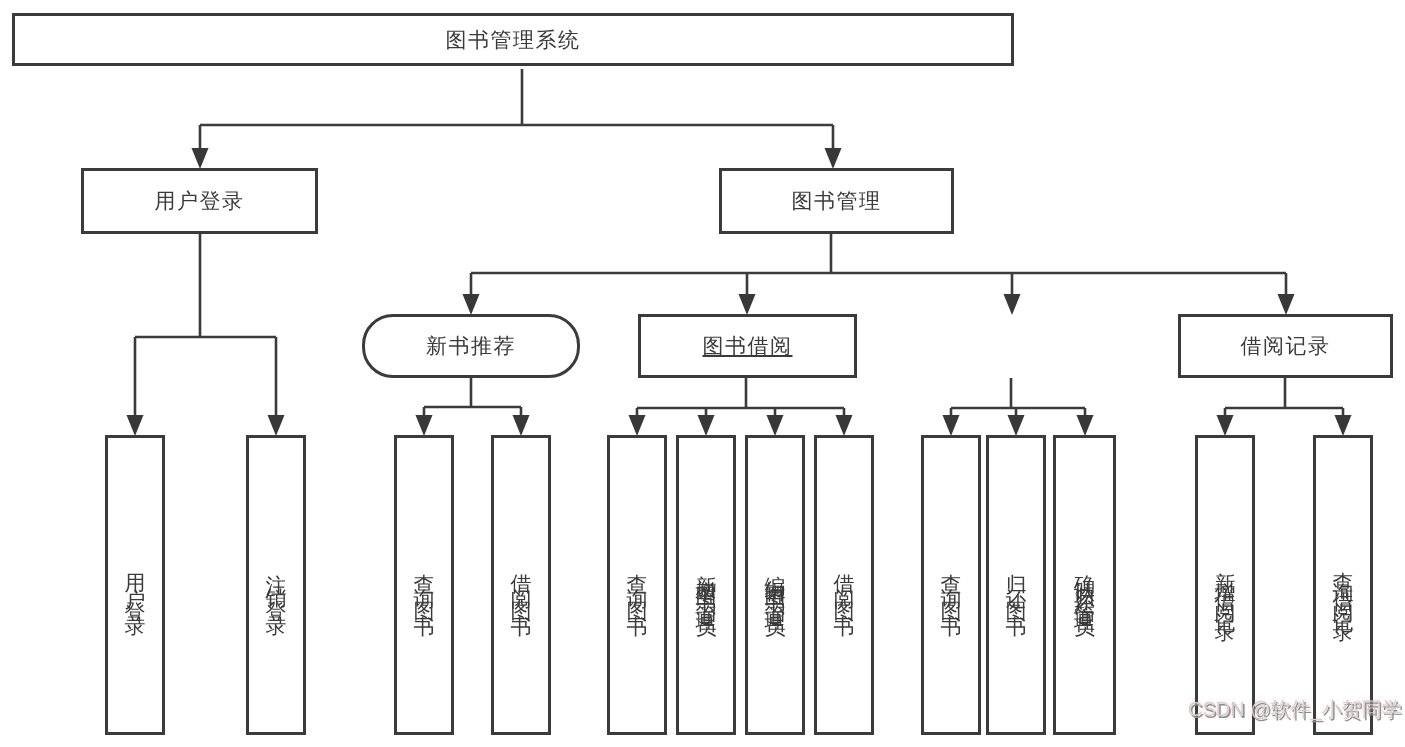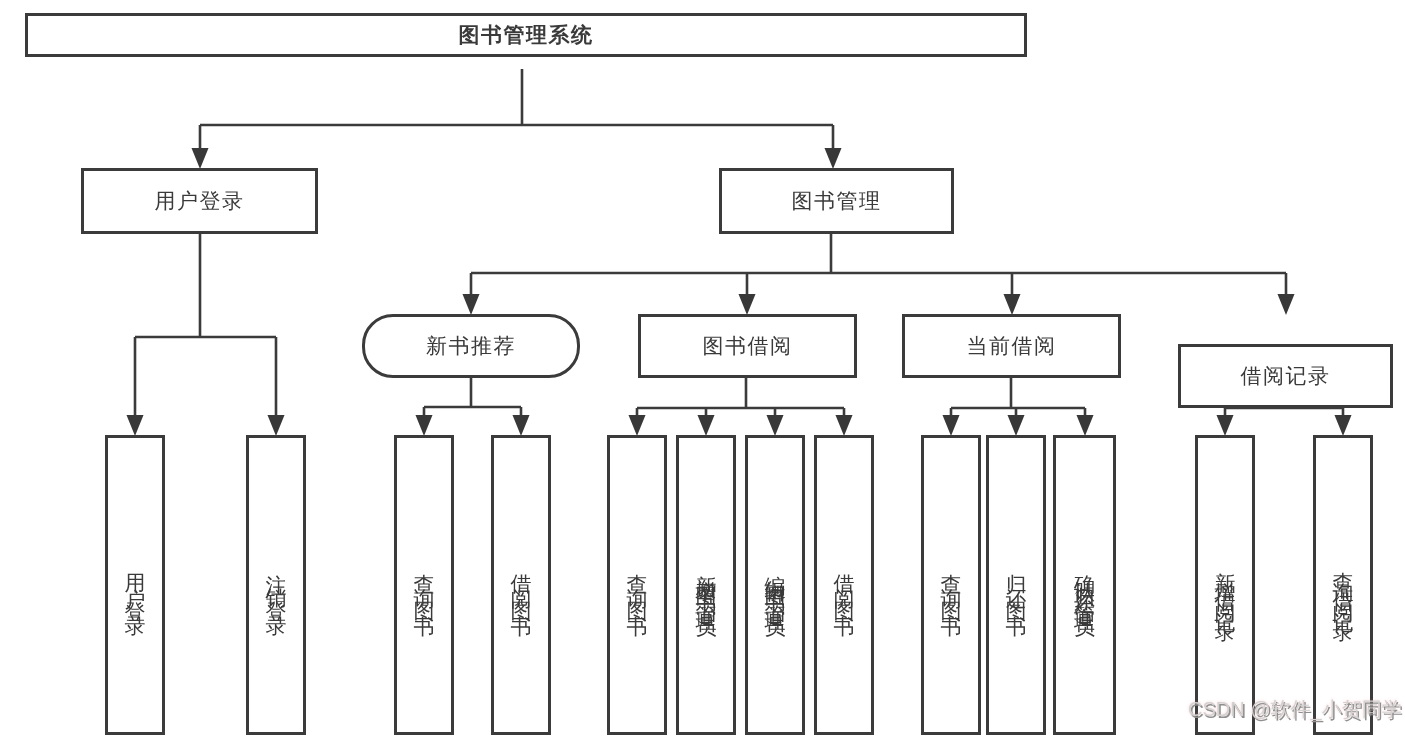--- a/index.html
+++ b/index.html
@@ -87,29 +87,28 @@
     <polygon points="697.5,415 714.5,415 706,436"></polygon>
     <polygon points="766.5,415 783.5,415 775,436"></polygon>
     <polygon points="835.5,415 852.5,415 844,436"></polygon>
     <polygon points="942.5,415 959.5,415 951,436"></polygon>
     <polygon points="1007.5,415 1024.5,415 1016,436"></polygon>
     <polygon points="1076.5,415 1093.5,415 1085,436"></polygon>
     <polygon points="1216.5,415 1233.5,415 1225,436"></polygon>
     <polygon points="1334.5,415 1351.5,415 1343,436"></polygon>
   </svg>
 
-  <div class="node hnode" style="left:25px;top:13px;width:1002px;height:44px;font-weight:bold;">图书管理系统</div>
+  <div class="node hnode" style="left:12px;top:13px;width:1002px;height:53px;">图书管理系统</div>
 
   <div class="node hnode" style="left:81px;top:168px;width:237px;height:66px;">用户登录</div>
   <div class="node hnode" style="left:712px;top:168px;width:235px;height:66px;margin-left:7px;">图书管理</div>
 
   <div class="node hnode" style="left:362px;top:314px;width:218px;height:64px;border-radius:31px;">新书推荐</div>
-  <div class="node hnode" style="left:638px;top:314px;width:219px;height:64px;">图书借阅</div>
-  <div class="node hnode" style="left:902px;top:314px;width:219px;height:64px;">当前借阅</div>
-  <div class="node hnode" style="left:1178px;top:314px;width:215px;height:64px;margin-top:30px;">借阅记录</div>
+  <div class="node hnode" style="left:638px;top:314px;width:219px;height:64px;text-decoration:underline;">图书借阅</div>
+  <div class="node hnode" style="left:1178px;top:314px;width:215px;height:64px;">借阅记录</div>
 
   <div class="node vnode" style="left:105px;top:435px;width:60px;height:300px;">
     <span class="vtxt">用户登录</span>
   </div>
   <div class="node vnode" style="left:246px;top:435px;width:60px;height:300px;">
     <span class="vtxt">注销登录</span>
   </div>
 
   <div class="node vnode" style="left:394px;top:435px;width:60px;height:300px;">
     <span class="vtxt">查询图书</span>

